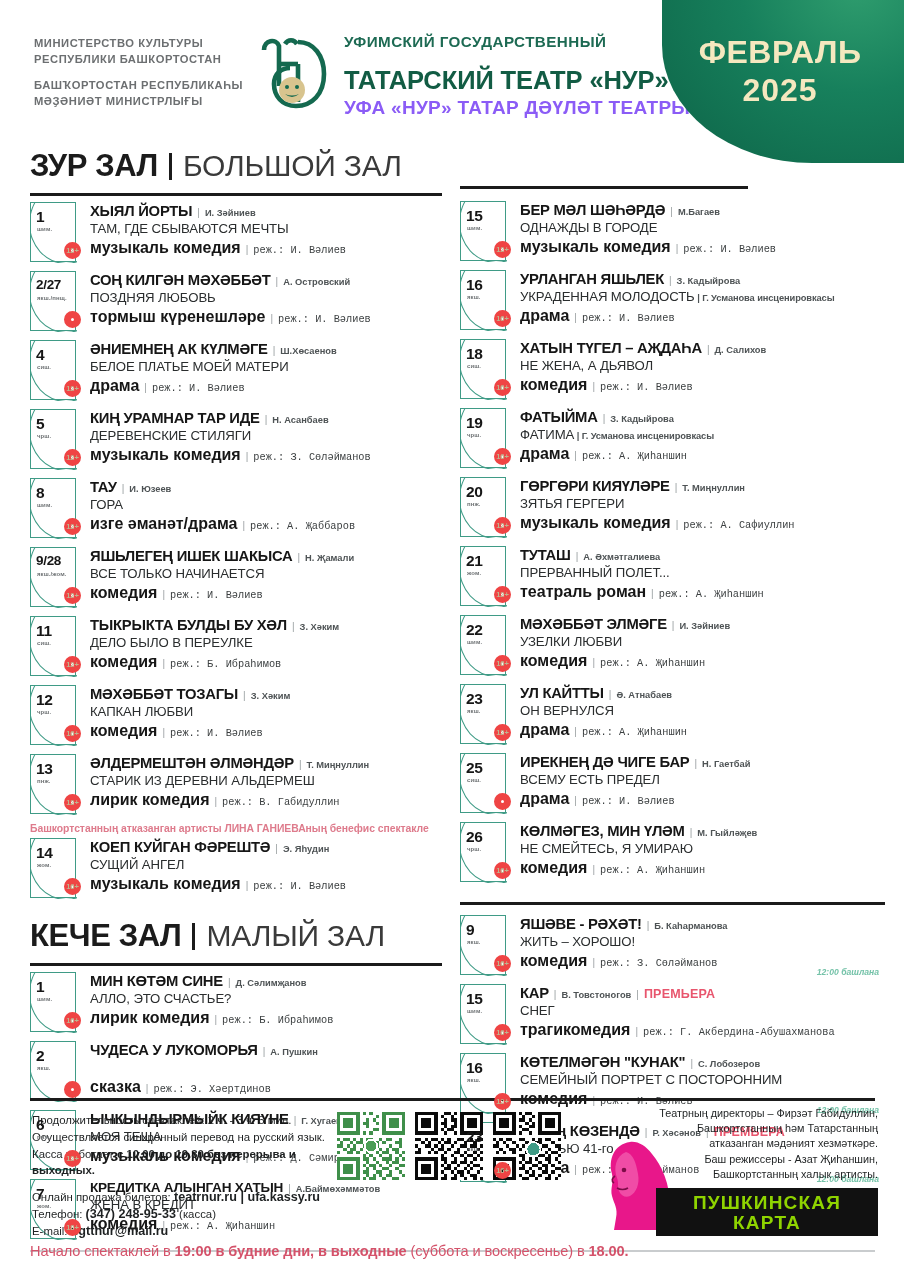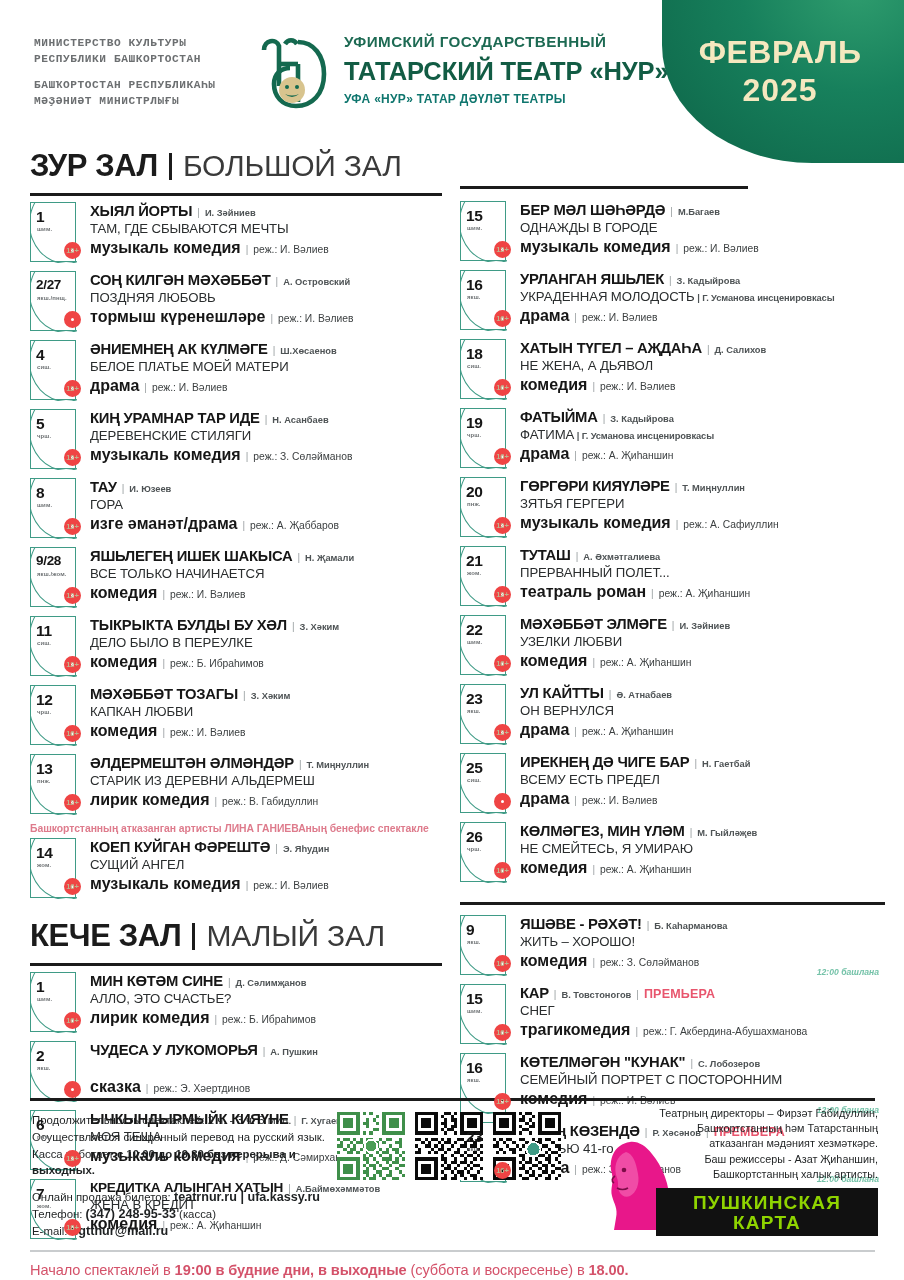--- a/index.html
+++ b/index.html
@@ -9,39 +9,39 @@
     font-family: "Liberation Sans", sans-serif;
     overflow: hidden;
   }
   .poster { position: relative; width: 904px; height: 1280px; background:#fff; }
 
   
   .header { position: relative; height: 140px; }
   .ministry {
     position: absolute; left: 34px; top: 36px;
     width: 215px; color: #6c6f71; font-size: 11.2px;
-    letter-spacing: .55px; line-height: 15.5px; font-weight: 600; font-family: Liberation Mono, monospace;
+    letter-spacing: .55px; line-height: 15.5px; font-weight: 600;
   }
   .ministry .blk { margin-bottom: 11px; }
   .ministry .blk:last-child { margin-bottom: 8px; }
 
   .logo-mark {
     position: absolute; left: 252px; top: 28px; width: 84px; height: 92px;
   }
   .titles { position: absolute; left: 344px; top: 32px; }
   .t-top {
     font-size: 15.2px; font-weight: 700; color: #1d6a53;
     letter-spacing: .45px; line-height: 19px;
   }
   .t-mid {
     font-size: 25.5px; font-weight: 800; color: #125c44;
-    letter-spacing: -.1px; line-height: 31px; margin-top: 5px;
+    letter-spacing: -.1px; line-height: 31px; margin-top: 14px;
   }
   .t-bot {
-    font-size: 12px; font-weight: 700; color: #0f766e;
+    font-size: 19px; font-weight: 700; color: #8b5cf6;
     letter-spacing: .3px; line-height: 20px; margin-top: 2px;
   }
 
   .greenblob {
     position: absolute; right: -8px; top: -52px;
     width: 250px; height: 215px;
     background: radial-gradient(ellipse at 78% 18%, #2f9d6e 0%, #17805c 42%, #0d6347 100%);
     border-radius: 0 0 0 100% ;
     border-bottom-left-radius: 150px 118px;
     clip-path: ellipse(132% 100% at 100% 22%);
@@ -104,21 +104,21 @@
   .l1 { display: flex; align-items: baseline; flex-wrap: wrap; gap: 5px; }
   .tt-tat { font-size: 14.8px; font-weight: 800; color: #161616; letter-spacing:-.25px; }
   .tt-tat.sm { font-size: 13.6px; }
   .sep { color: #9aa0a2; font-size: 10px; }
   .author { font-size: 9.3px; color: #4e5355; font-weight: 600; }
   .premiere { font-size: 12.5px; font-weight: 800; color: #e8556d; letter-spacing:.2px; }
   .l2 { font-size: 13.2px; color: #2a2d2e; margin-top: 2px; letter-spacing:-.1px; }
   .l2 .ann { font-size: 9.3px; color: #4e5355; font-weight: 600; }
   .l3 { margin-top: 3px; display: flex; align-items: baseline; gap: 5px; }
   .genre { font-size: 16px; font-weight: 800; color: #161616; }
-  .dirlbl { font-size: 10.3px; color: #3b3f40; }
+  .dirlbl { font-size: 10.3px; color: #3b3f40; font-family: Liberation Mono, monospace; }
   .start { position: absolute; right: 6px; bottom: 4px; font-size: 8.6px; color: #74c2a8; font-style: italic; font-weight: 700; }
 
   .benefis {
     font-size: 10.4px; color: #de7b8c; font-weight: 700;
     margin: 2px 0 4px 0; letter-spacing:-.05px;
   }
 
   .col-r .divline { height: 2.5px; background: #1b1b1b; margin: 14px 0 10px 0; }
   .col-r .toprule { height: 3px; background:#1b1b1b; width: 288px; margin-bottom: 12px; }
 
@@ -142,21 +142,21 @@
   .pk-card {
     position: absolute; left: 68px; top: 82px; width: 222px; height: 48px;
     background: #111; display: flex; flex-direction: column;
     align-items: center; justify-content: center; line-height: 1;
   }
   .pk-card .l1t { color:#8fd400; font-size: 19px; font-weight: 900; letter-spacing: 1.2px; }
   .pk-card .l2t { color:#8fd400; font-size: 19px; font-weight: 900; letter-spacing: 1.2px; margin-top:1px; }
 
   .f-bottom-rule { position: absolute; left: 30px; top: 152px; width: 845px; height: 1.6px; background:#c9ccce; }
   .f-note {
-    position: absolute; left: 30px; top: 164px; width: 845px;
+    position: absolute; left: 30px; top: 145px; width: 845px;
     font-size: 14.6px; color: #d4526a; letter-spacing:-.1px;
   }
   .f-note b { font-weight: 800; }
 </style>
 </head>
 <body>
 
 <div class="poster">
 
   <div class="header">

